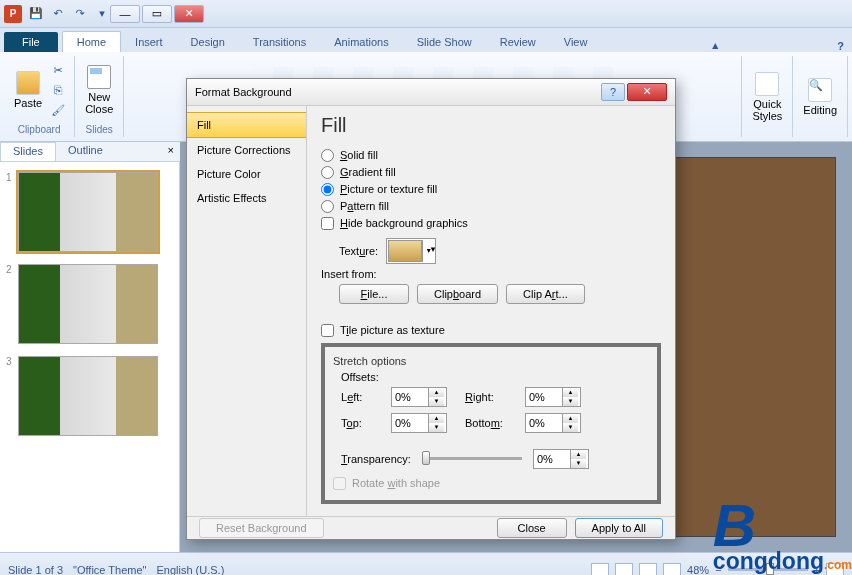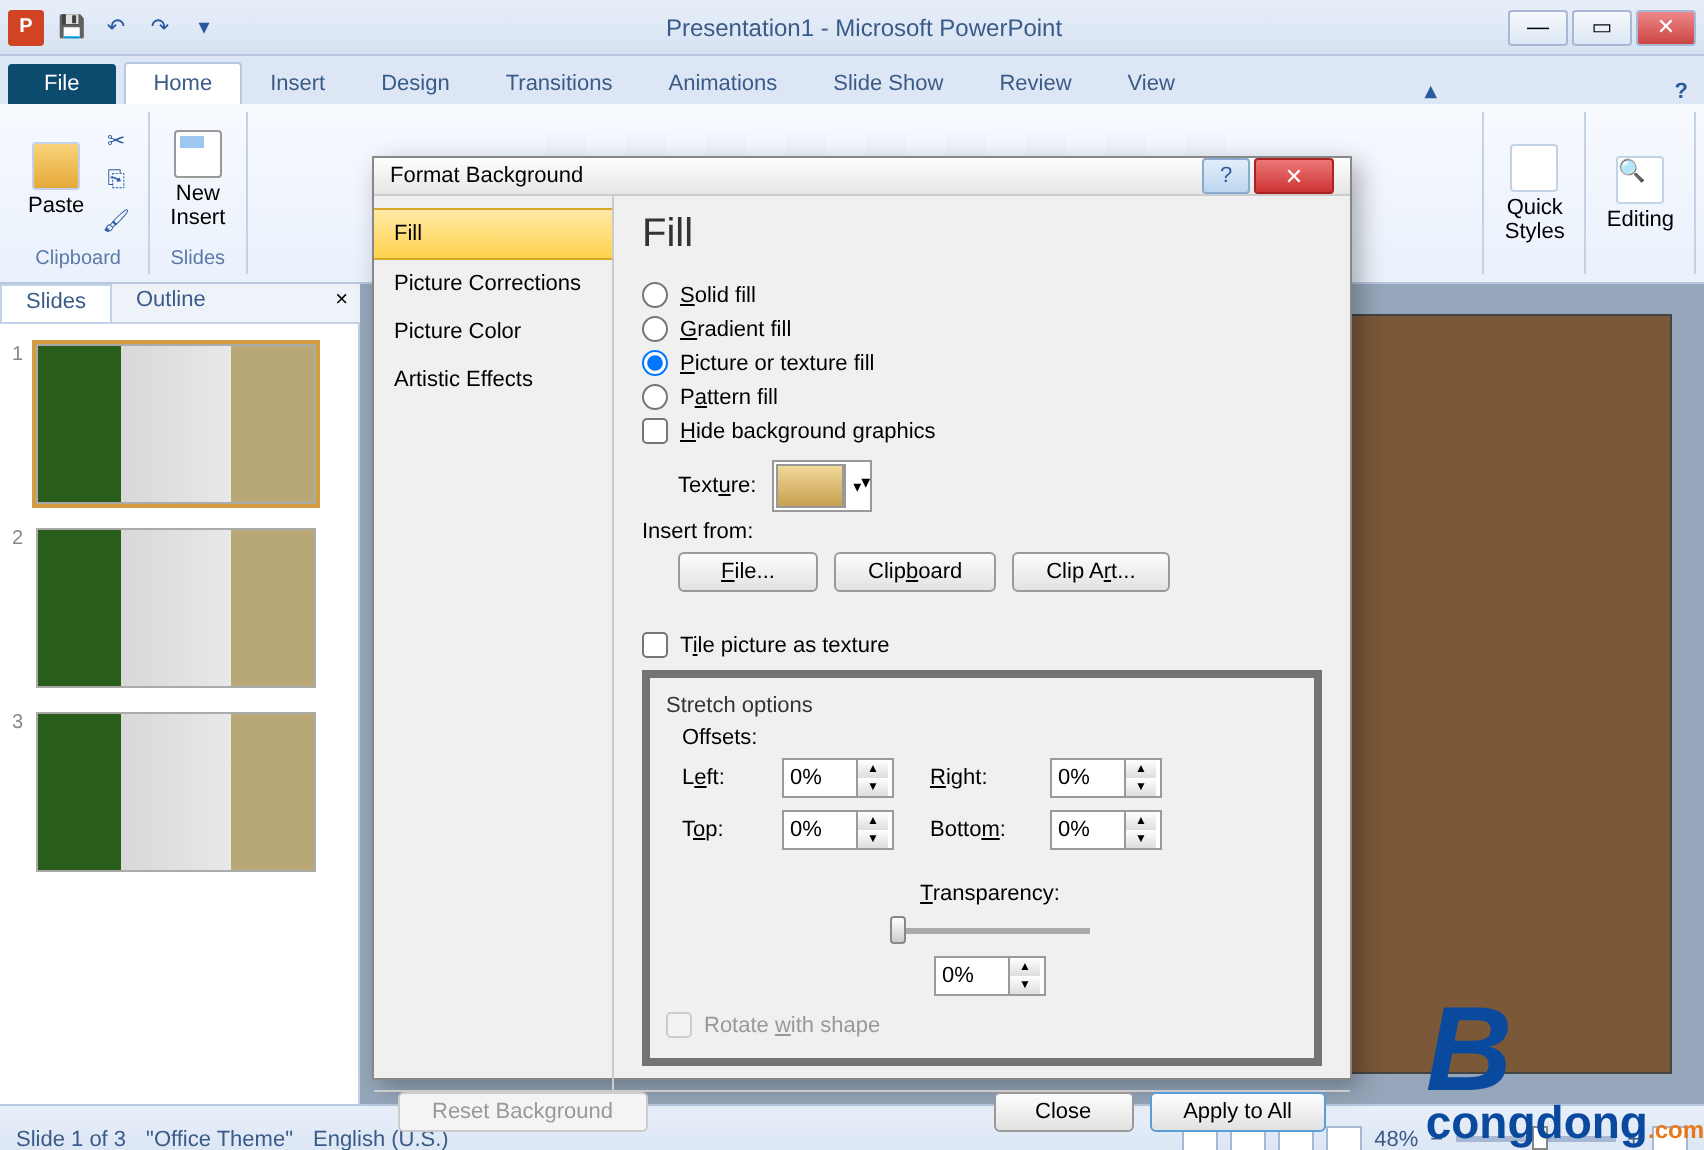--- a/index.html
+++ b/index.html
@@ -78,21 +78,21 @@
 .push-btn { padding: 3px 16px; background: linear-gradient(#fdfdfd, #e2e2e2); border: 1px solid #9a9a9a; border-radius: 3px; cursor: pointer; min-width: 70px; text-align: center; }
 
 .stretch-box { border: 4px solid #737373; padding: 8px 8px; margin: 4px 0; }
 .fieldset-legend { color: #333; margin-bottom: 4px; }
 .offsets-grid { display: grid; grid-template-columns: 40px 64px 50px 64px; gap: 6px 10px; align-items: center; margin: 4px 0 8px 8px; }
 .spinner { display: flex; border: 1px solid #9a9a9a; background: #fff; height: 20px; width: 56px; }
 .spinner input { border: none; width: 36px; padding: 0 3px; font-size: 11px; outline: none; }
 .spinner .spins { width: 16px; display: flex; flex-direction: column; border-left: 1px solid #9a9a9a; }
 .spinner .spins div { flex: 1; font-size: 6px; display: flex; align-items: center; justify-content: center; cursor: pointer; background: linear-gradient(#fff,#ddd); }
 
-.trans-row { display: flex; align-items: center; gap: 11px; margin: 16px 0 6px 8px; flex-direction: column; }
+.trans-row { display: flex; align-items: center; gap: 11px; margin: 16px 0 6px 8px; }
 .slider { width: 100px; height: 3px; background: #aaa; position: relative; }
 .slider .sthumb { position: absolute; left: 0; top: -6px; width: 8px; height: 14px; background: linear-gradient(#fff,#ccc); border: 1px solid #888; border-radius: 2px; cursor: pointer; }
 .disabled { color: #999; }
 
 .dlg-footer { height: 24px; border-top: 1px solid #ccc; display: flex; align-items: center; justify-content: flex-end; gap: 8px; padding: 0 12px; }
 .dlg-footer .push-btn.reset { margin-right: auto; color: #999; border-color: #ccc; background: #f4f4f4; }
 
 .watermark { position: absolute; right: 0; bottom: 0; width: 180px; height: 90px; pointer-events: none; display:flex; align-items:flex-end; justify-content:flex-end; }
 .watermark .b { font-size: 60px; font-weight: bold; color: #0a4a9e; font-style: italic; line-height: 0.6; }
 .watermark .t { font-size: 23px; color: #0a4a9e; font-weight: bold; }
@@ -103,21 +103,20 @@
 <body>
 
 <div class="titlebar">
   <div class="app-icon">P</div>
   <div class="qat">
     <div class="qat-icon">💾</div>
     <div class="qat-icon">↶</div>
     <div class="qat-icon">↷</div>
     <div class="qat-icon">▾</div>
   </div>
-  <div class="title-text">Presentation1 - Microsoft PowerPoint</div>
   <div class="win-controls">
     <div class="win-btn">—</div>
     <div class="win-btn">▭</div>
     <div class="win-btn close">✕</div>
   </div>
 </div>
 
 <div class="ribbon-tabs">
   <div class="file-tab">File</div>
   <div class="rtab active">Home</div>
@@ -145,21 +144,21 @@
         <div class="qat-icon">🖌</div>
       </div>
     </div>
     <div class="ribbon-group-label">Clipboard</div>
   </div>
   <div class="ribbon-group">
     <div class="rg-content">
       <div class="big-btn">
         <div class="ic slide-ic"></div>
         <span style="white-space:pre-line;text-align:center">New
-Insert</span>
+Close</span>
       </div>
     </div>
     <div class="ribbon-group-label">Slides</div>
   </div>
   <div class="ribbon-group" style="flex:1">
     <div class="rg-content" style="opacity:0.3">
       <div style="width:360px;height:60px;background:repeating-linear-gradient(90deg,#f0f5fc,#f0f5fc 20px,#e4ecf7 20px,#e4ecf7 40px)"></div>
     </div>
   </div>
   <div class="ribbon-group">

